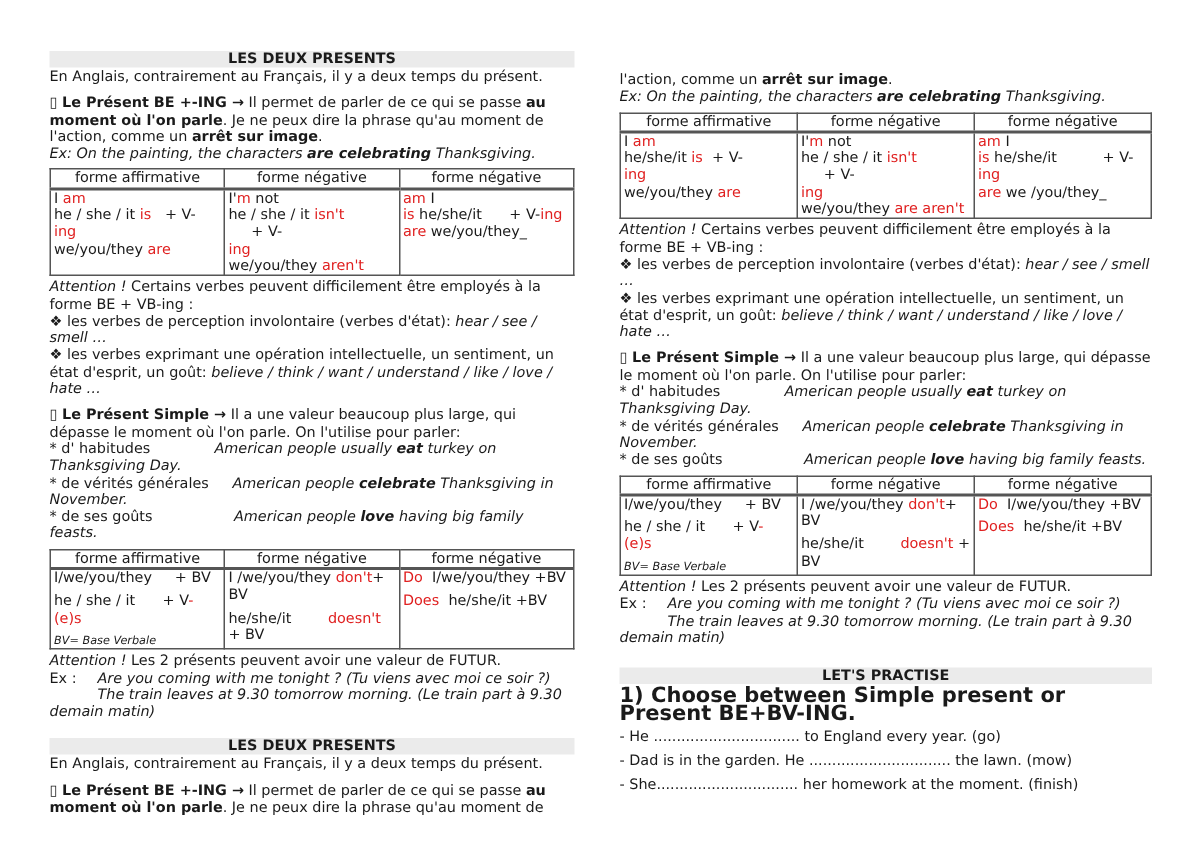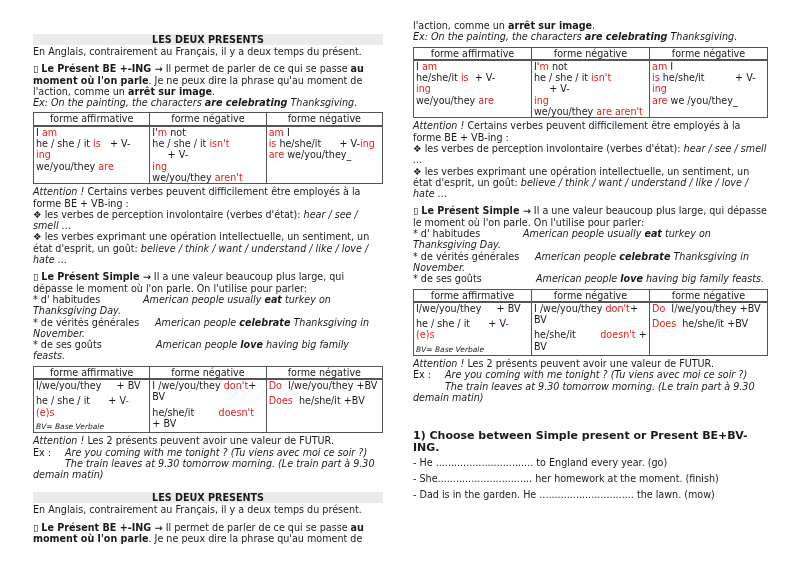--- a/index.html
+++ b/index.html
@@ -107,21 +107,21 @@
 
   <div style="height:12px"></div>
   <div class="banner">LES DEUX PRESENTS</div>
   <p>En Anglais, contrairement au Français, il y a deux temps du présent.</p>
   <p class="gap">
     <span>▯</span>
     <b>Le Présent BE +-ING →</b><span> Il permet de parler de ce qui se passe </span><b>au moment où l'on parle</b><span>. Je ne peux dire la phrase qu'au moment de</span>
   </p>
 </div>
 
-<div class="col col-right" style="top:20px;">
+<div class="col col-right" style="top:48px;">
   <p><span>l'action, comme un </span><b>arrêt sur image</b><span>.</span></p>
   <p><i>Ex:  On the painting, the characters </i><i><b>are celebrating</b></i><i> Thanksgiving.</i></p>
 
   <table class="grid">
     <tbody>
         <tr>
       <th>forme affirmative</th>
       <th>forme négative</th>
       <th>forme négative</th>
     </tr>
@@ -184,17 +184,18 @@
       </td>
     </tr>
   </tbody>
     </table>
 
   <p><i>Attention !</i><span> Les 2 présents peuvent avoir une valeur de FUTUR.</span></p>
   <p><span class="tab" style="width:32px">Ex :</span><i>Are you coming with me tonight ? (Tu viens avec moi ce soir ?)</i></p>
   <p><span class="tab" style="width:32px"></span><i>The train leaves at 9.30 tomorrow morning. (Le train part à 9.30 demain matin)</i></p>
 
   <div style="height:14px"></div>
-  <p style="font-weight:bold;font-size:11px;margin-top:13px">1) Choose between Simple present or Present BE+BV-ING.</p>
+  <div class="banner">LET'S PRACTISE</div>
+  <p style="font-weight:bold;font-size:14px;margin-top:3px">1) Choose between Simple present or Present BE+BV-ING.</p>
   <p style="margin-top:4px">- He ................................ to England every year. (go)</p>
+  <p style="margin-top:5px">- Dad is in the garden. He ............................... the lawn. (mow)</p>
   <p style="margin-top:5px">- She...............................  her homework at the moment. (finish)</p>
-  <p style="margin-top:5px">- Dad is in the garden. He ............................... the lawn. (mow)</p>
 </div>
 
 </body></html>

